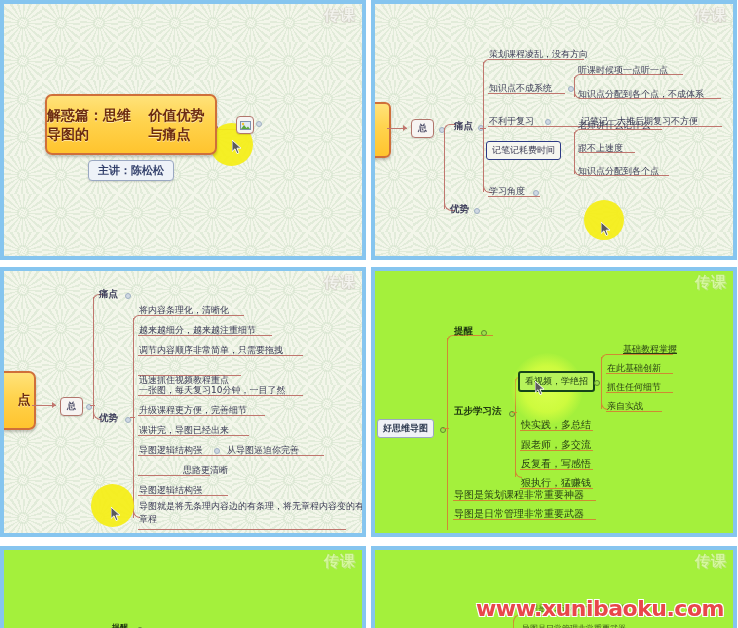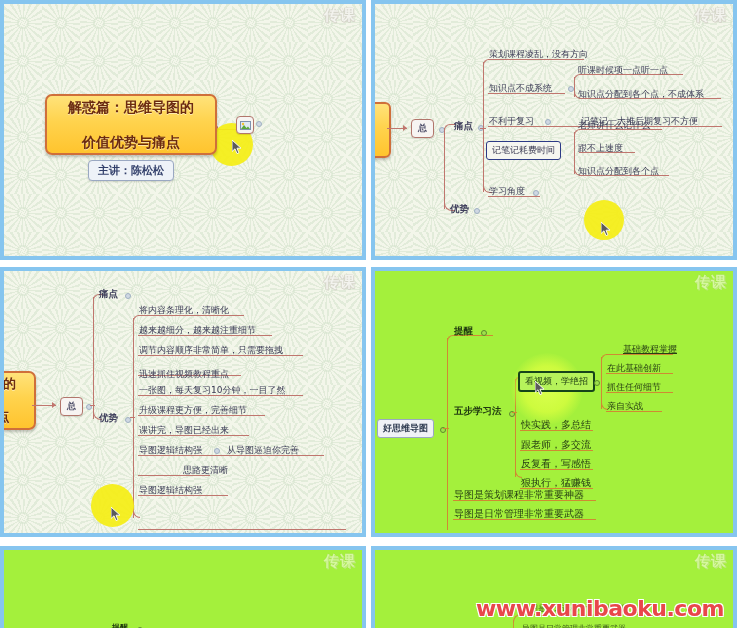--- a/index.html
+++ b/index.html
@@ -50,21 +50,21 @@
            border-bottom-left-radius:8px;}
   .elbow.g{border-color:#cf8a33;}
   .elbow-b.g{border-color:#cf8a33;}
 
   
   .title-box{
     position:absolute;
     background:linear-gradient(180deg,#ffe27a 0%,#ffd34d 45%,#ffc42e 100%);
     border:2px solid #cf6f3a;border-radius:7px;
     box-shadow:0 2px 3px rgba(0,0,0,.22);
-    display:flex;flex-direction:column;align-items:center;justify-content:center;
+    display:flex;flex-direction:row;align-items:center;justify-content:center;
     color:#6c2b10;font-weight:bold;font-size:14px;line-height:1.3;
     text-shadow:0 1px 0 rgba(255,255,255,.5);
     font-family:"DejaVu Sans","Liberation Sans",sans-serif;
     gap:16px;
   }
   .sub-box{
     position:absolute;background:#eef2f8;border:1px solid #9aa8c2;border-radius:4px;
     padding:2px 9px;color:#33406b;font-size:11px;font-weight:bold;
     box-shadow:0 1px 2px rgba(0,0,0,.14);
     font-family:"DejaVu Sans","Liberation Sans",sans-serif;
@@ -262,21 +262,21 @@
       <div class="line" style="left:134px;top:44px;width:106px;height:1px;"></div>
       <div class="txt" style="left:135px;top:33px;">将内容条理化，清晰化</div>
 
       <div class="line" style="left:134px;top:64px;width:134px;height:1px;"></div>
       <div class="txt" style="left:135px;top:53px;">越来越细分，越来越注重细节</div>
 
       <div class="line" style="left:134px;top:84px;width:165px;height:1px;"></div>
       <div class="txt" style="left:135px;top:73px;">调节内容顺序非常简单，只需要拖拽</div>
 
       <div class="line" style="left:134px;top:104px;width:103px;height:1px;"></div>
-      <div class="txt" style="left:135px;top:97px;">迅速抓住视频教程重点</div>
+      <div class="txt" style="left:135px;top:103px;">迅速抓住视频教程重点</div>
 
       <div class="line" style="left:134px;top:124px;width:165px;height:1px;"></div>
       <div class="txt" style="left:135px;top:113px;">一张图，每天复习10分钟，一目了然</div>
 
       <div class="line" style="left:134px;top:144px;width:127px;height:1px;"></div>
       <div class="txt" style="left:135px;top:133px;">升级课程更方便，完善细节</div>
 
       <div class="line" style="left:134px;top:164px;width:111px;height:1px;"></div>
       <div class="txt" style="left:135px;top:153px;">课讲完，导图已经出来</div>
 
@@ -285,20 +285,21 @@
       <div class="dot" style="left:210px;top:177px;"></div>
       <div class="txt" style="left:223px;top:173px;">从导图逼迫你完善</div>
 
       <div class="line" style="left:134px;top:204px;width:72px;height:1px;"></div>
       <div class="txt" style="left:135px;top:193px;margin-left:44px;">思路更清晰</div>
 
       <div class="line" style="left:134px;top:224px;width:90px;height:1px;"></div>
       <div class="txt" style="left:135px;top:213px;">导图逻辑结构强</div>
 
       <div class="line" style="left:134px;top:258px;width:208px;height:1px;"></div>
+      <div class="txt" style="left:135px;top:229px;width:228px;white-space:normal;line-height:1.45;">导图就是将无条理内容边的有条理，将无章程内容变的有章程</div>
 
       <div class="blob" style="left:87px;top:213px;width:43px;height:43px;"></div>
       <div class="cursor" style="left:107px;top:236px;">
         <svg width="11" height="15" viewBox="0 0 11 15">
           <path d="M0 0 L0 11.5 L3 8.8 L5 13.6 L6.9 12.8 L5 8.2 L9 8.2 Z" fill="#5b5b5b" stroke="#ffffff" stroke-width="0.9"></path>
         </svg>
       </div>
 
     </div>
   </div>

